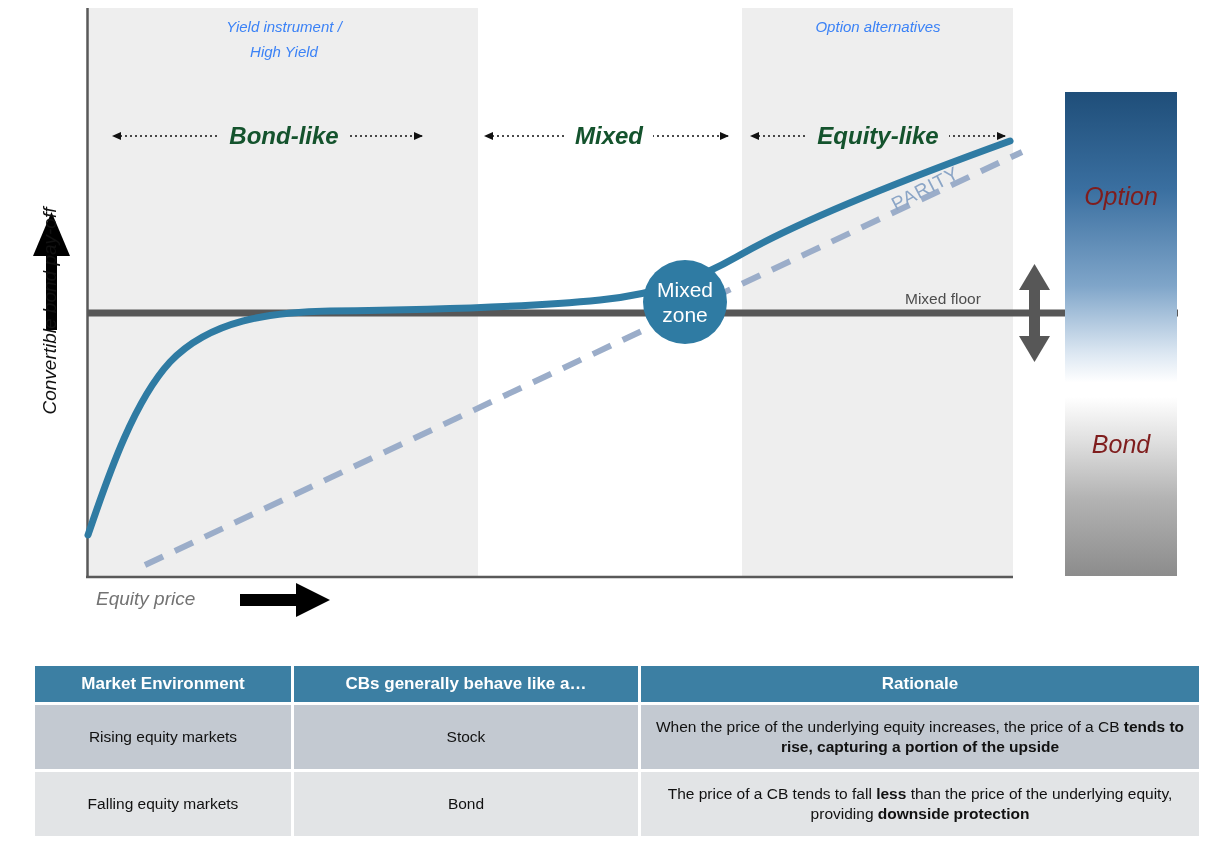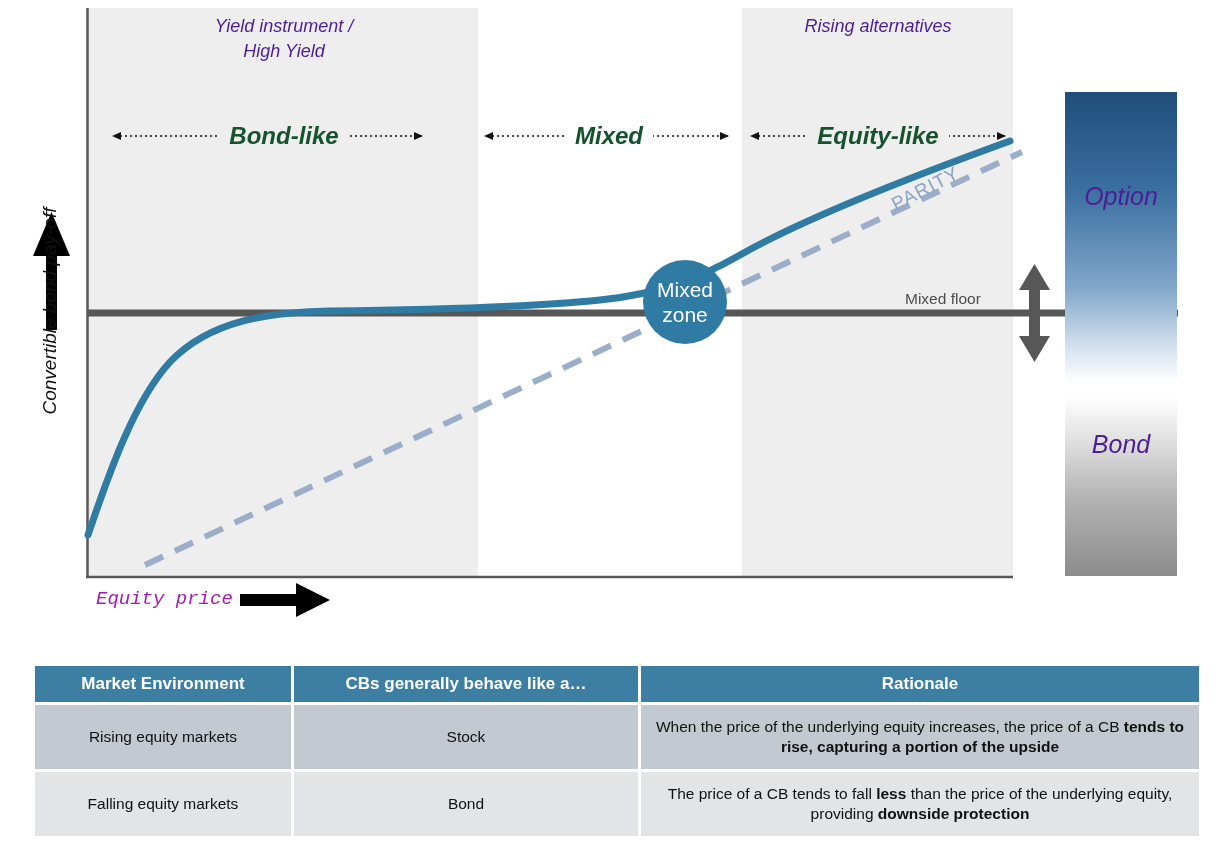--- a/index.html
+++ b/index.html
@@ -14,23 +14,23 @@
 
   
   .chart-wrap{position:absolute;left:0;top:0;width:1225px;height:640px;}
   .chart-svg{position:absolute;left:0;top:0;}
 
   
   .zone-label{
     position:absolute;
     text-align:center;
     font-style:italic;
-    font-size:18px;
+    font-size:15px;
     line-height:25px;
-    color:#4c1d95;
+    color:#3b82f6;
     font-family:"Liberation Sans", sans-serif;
     font-weight:400;
   }
   #zone-label-0{left:96px;top:14px;width:376px;}
   #zone-label-1{left:482px;top:14px;width:254px;}
   #zone-label-2{left:746px;top:14px;width:264px;}
 
   
   .behaviour-label{
     position:absolute;
@@ -54,21 +54,21 @@
     transform:rotate(-90deg);
     transform-origin:center center;
     text-align:center;
     font-style:italic;
     font-size:19px;
     color:#111;
     white-space:nowrap;
   }
   .x-axis-title{
     position:absolute;left:96px;top:588px;
-    font-style:italic;font-size:19px;color:#a21caf;white-space:nowrap;font-family:Liberation Mono, monospace;
+    font-style:italic;font-size:19px;color:#737373;white-space:nowrap;
   }
 
   .bond-floor-label{
     position:absolute;left:905px;top:290px;
     font-size:15.5px;color:#4d4d4d;white-space:nowrap;
   }
 
   .mixed-zone-circle{
     position:absolute;left:643px;top:260px;
     width:84px;height:84px;border-radius:50%;
@@ -98,21 +98,21 @@
         #7fa5c9 40%,
         #dce7f2 54%,
         #ffffff 60%,
         #ffffff 63%,
         #e0e0e0 72%,
         #b3b3b3 84%,
         #8c8c8c 100%);
   }
   .grad-text{
     position:absolute;width:112px;text-align:center;
-    font-style:italic;font-weight:400;font-size:25px;color:#4c1d95;
+    font-style:italic;font-weight:400;font-size:25px;color:#7f1d1d;
   }
   #grad-text-option{left:1065px;top:182px;}
   #grad-text-bond{left:1065px;top:430px;}
 
   
   .cb-table{
     position:absolute;left:32px;top:663px;
     width:1164px;
     border-collapse:separate;border-spacing:3px 3px;
     table-layout:fixed;
@@ -187,21 +187,21 @@
         <rect x="1029" y="282" width="11" height="62"></rect>
         <path d="M1034.5,264 L1050,290 L1019,290 z"></path>
         <path d="M1034.5,362 L1050,336 L1019,336 z"></path>
       </g>
     </svg>
 
     <div class="zone-label" id="zone-label-0">
       <span>Yield instrument /<br>High Yield</span>
     </div>
     <div class="zone-label" id="zone-label-2">
-      <span>Rising alternatives</span>
+      <span>Option alternatives</span>
     </div>
 
     <div class="behaviour-label" id="behaviour-label-0">
       <span style="background:#eeeeee;padding:0 10px;">Bond-like</span>
     </div>
     <div class="behaviour-label" id="behaviour-label-1">
       <span style="background:#ffffff;padding:0 10px;">Mixed</span>
     </div>
     <div class="behaviour-label" id="behaviour-label-2">
       <span style="background:#eeeeee;padding:0 10px;">Equity-like</span>

